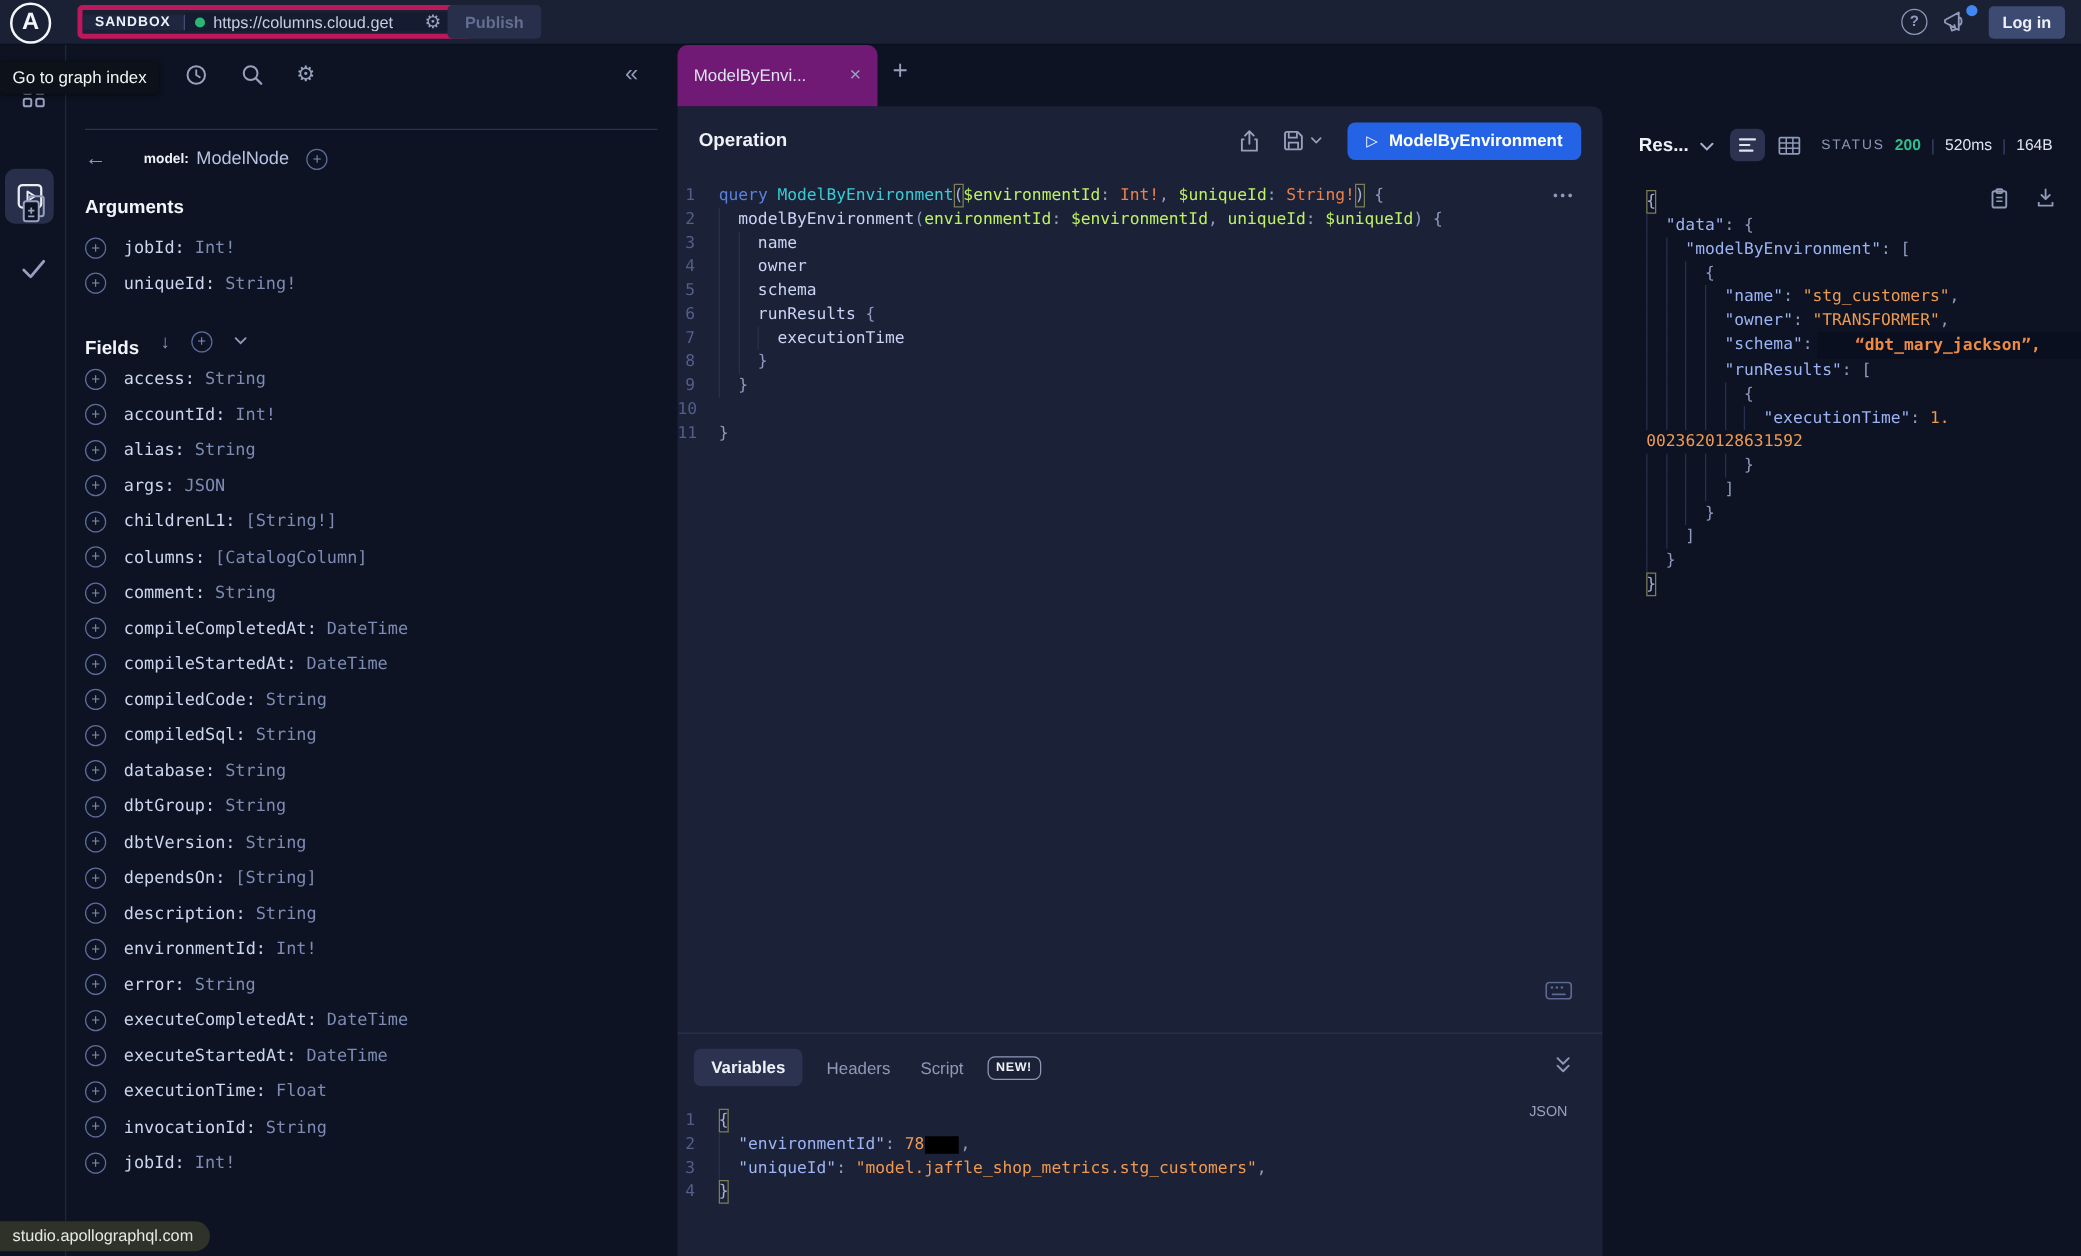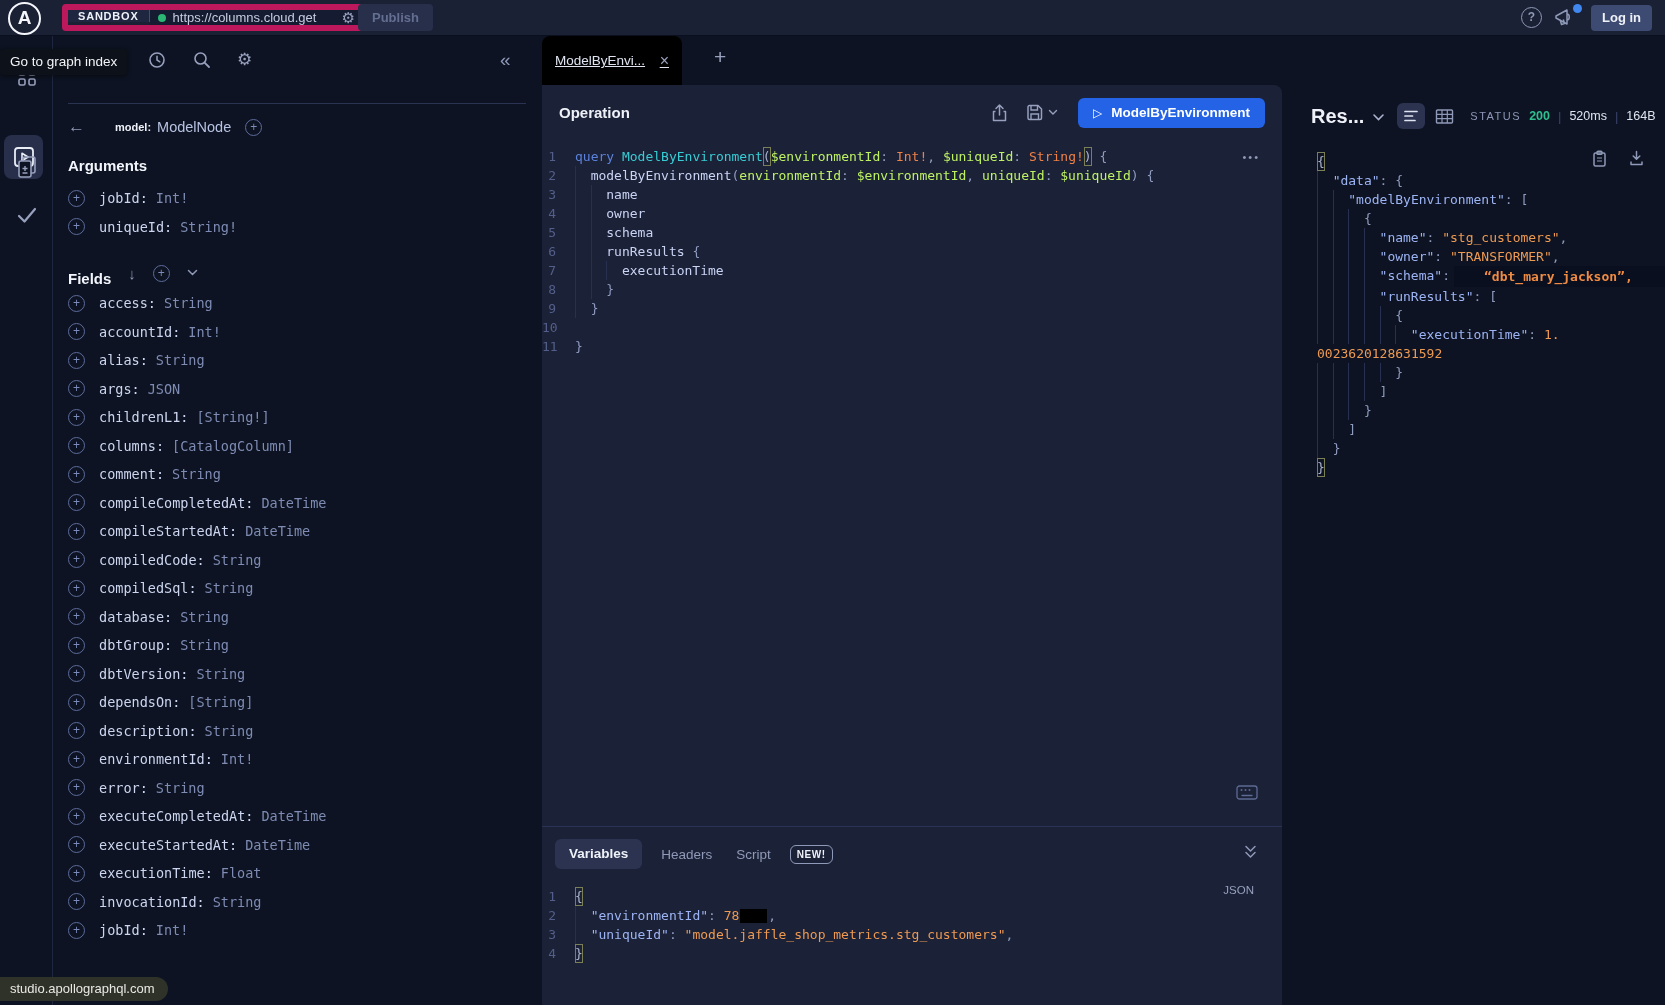--- a/index.html
+++ b/index.html
@@ -10,21 +10,21 @@
     color:#dfe4f0; font-size:13px;
   }
 
   
   .topbar { position:absolute; left:0; top:0; width:1665px; height:36px;
     background:#1a2134; border-bottom:1px solid #0a0f1d; z-index:10; }
   .logo { position:absolute; left:8px; top:2px; width:33px; height:33px;
     border:2.5px solid #f4f6fb; border-radius:50%; color:#f4f6fb;
     font-weight:bold; font-size:19px; text-align:center; line-height:28px; }
   .chip-group { position:absolute; left:62px; top:4px; height:27px;
-    display:flex; align-items:flex-start; border:6px solid #be185d; border-radius:4px; overflow:hidden; }
+    display:flex; align-items:center; border:4px solid #be185d; border-radius:4px; overflow:hidden; }
   .sandbox-seg { display:flex; align-items:center; padding:0 10px;
     border-right:1px solid #414d78; font-size:11px; font-weight:bold;
     letter-spacing:.8px; color:#eef1f8; background:#1f2740; }
   .url-seg { display:flex; align-items:center; gap:7px; padding:0 8px; background:#151b30; width:226px; }
   .green-dot { width:8px; height:8px; border-radius:50%; background:#2bb673; flex:none; }
   .url-text { color:#c6cde0; font-size:13px; white-space:nowrap; overflow:hidden; width:162px; }
   .url-gear { color:#97a0bd; font-size:15px; line-height:1; }
   .publish-btn { position:absolute; left:358px; top:4px; height:27px; padding:0 14px;
     background:#272f4a; color:#646e90; font-weight:bold; font-size:13px;
     border:none; border-radius:4px; line-height:27px; }
@@ -72,23 +72,23 @@
   .plus-circle { width:17px; height:17px; border:1.2px solid #5c6c9c; border-radius:50%;
     color:#7c8cba; flex:none; position:relative; }
   .plus-circle::before { content:"+"; position:absolute; left:0; right:0; top:-1px;
     text-align:center; font-size:12px; line-height:17px; font-family:"Liberation Sans",sans-serif; }
   .fname { color:#ccd6f0; }
   .fname::after { content:":"; }
   .ftype { color:#7e8cb4; margin-left:-6px; }
   .chev-sm { color:#8f99b8; }
 
   
-  .tab-active { position:absolute; left:542px; top:36px; width:140px; height:49px;
-    background:#000000; border-radius:8px 8px 0 0; display:flex; align-items:center;
-    justify-content:space-between; padding:0 13px; z-index:5;text-decoration:underline; }
+  .tab-active { position:absolute; left:542px; top:36px; width:160px; height:49px;
+    background:#701a75; border-radius:8px 8px 0 0; display:flex; align-items:center;
+    justify-content:space-between; padding:0 13px; z-index:5; }
   .tab-title { font-size:13.5px; color:#dfe4f0; }
   .tab-close { color:#9aa3bf; font-size:16px; }
   .newtab-btn { position:absolute; left:714px; top:45px; color:#97a0bd; font-size:21px; font-weight:300; }
 
   
   .center { position:absolute; left:542px; top:85px; width:740px; bottom:0;
     background:#1b2136; border-top-right-radius:8px; }
   .op-header { display:flex; align-items:center; justify-content:space-between;
     height:55px; padding:0 17px; }
   .op-title { font-size:15px; font-weight:bold; color:#eef1f8; }
@@ -135,21 +135,21 @@
   .new-badge { border:1px solid #8f99b8; border-radius:6px; font-size:10px;
     font-weight:bold; color:#eef1f8; padding:3px 6px; letter-spacing:.5px; }
   .vars-collapse { position:absolute; right:24px; top:17px; color:#8f99b8; }
   .json-label { position:absolute; right:28px; top:57px; color:#97a0bd; font-size:11.5px; }
   .vars-code { position:absolute; left:0; top:60px; }
 
   
   .response { position:absolute; left:1282px; top:85px; right:0; bottom:0; }
   .resp-header { position:absolute; left:0; top:18px; right:0; display:flex;
     align-items:center; gap:8px; padding-left:29px; }
-  .resp-dd { font-size:20px; font-weight:bold; color:#eef1f8; }
+  .resp-dd { font-size:15px; font-weight:bold; color:#eef1f8; }
   .dd-chev { color:#aab3cf; margin-top:2px; }
   .view-toggle { width:28px; height:26px; background:#2b3350; border-radius:6px;
     display:flex; align-items:center; justify-content:center; margin-left:4px; }
   .table-icon { color:#8f99b8; display:flex; margin-left:2px; }
   .status-label { font-size:11px; letter-spacing:1.5px; color:#8d97b6; margin-left:8px; }
   .status-code { font-size:12.5px; color:#2fbf8f; font-weight:bold; }
   .hsep { color:#39436b; font-size:13px; }
   .meta-val { font-size:12.5px; color:#dfe4f0; }
   .resp-actions { position:absolute; right:20px; top:64px; display:flex; gap:20px; color:#8f99b8; }
   .resp-code { position:absolute; left:35px; top:67px; }

